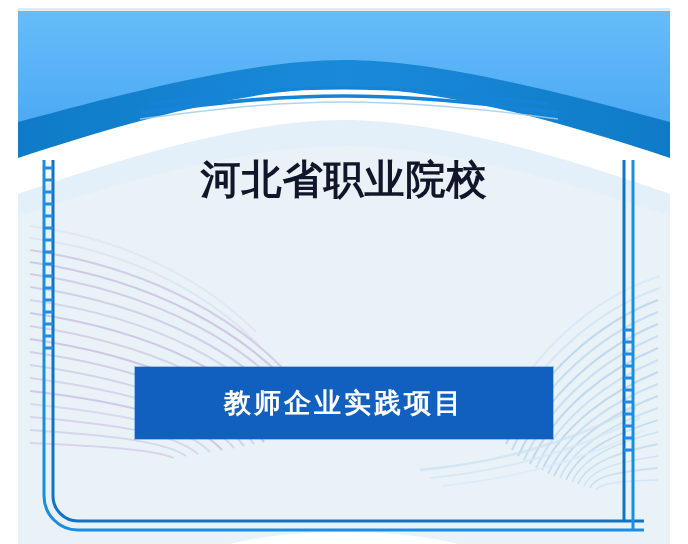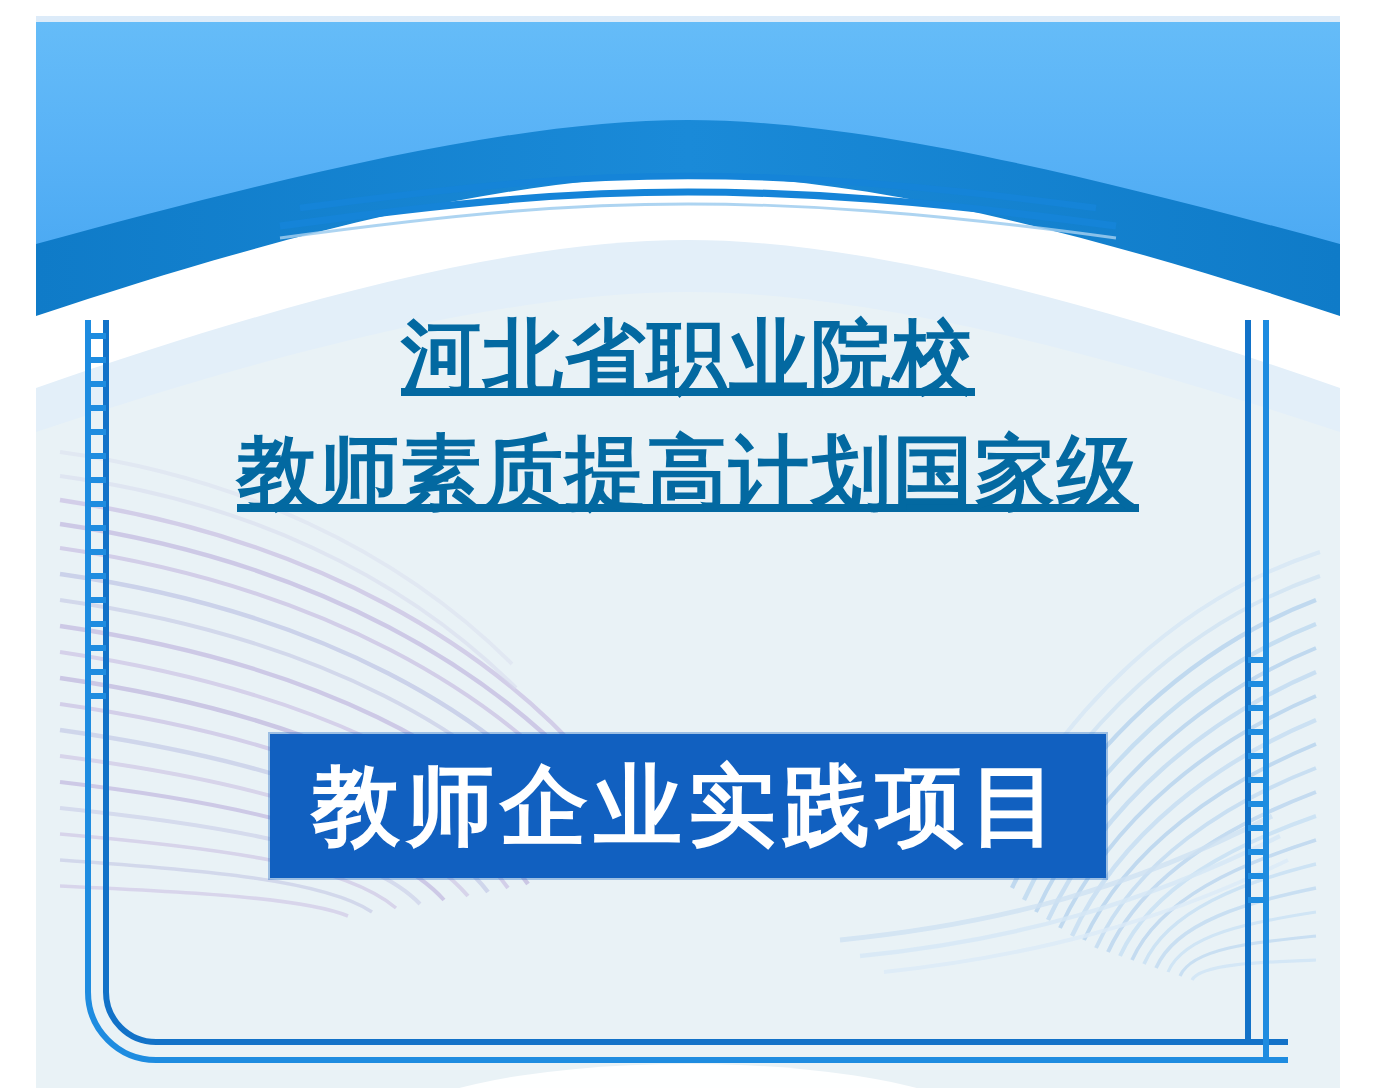--- a/index.html
+++ b/index.html
@@ -32,41 +32,40 @@
     width: 568px;
     text-align: center;
     z-index: 40;
   }
   .title-line {
     font-family: "Liberation Sans", "DejaVu Sans", sans-serif;
     font-weight: bold;
     font-size: 40px;
     line-height: 58px;
     letter-spacing: 1px;
-    color: #0369a1;
+    color: #0f172a;
     white-space: nowrap;
-    text-decoration: underline;
   }
   .banner-wrap {
     position: absolute;
     left: 135px;
     top: 367px;
     width: 418px;
     height: 72px;
     background: #1160c0;
     display: flex;
     align-items: center;
     justify-content: center;
     z-index: 40;
     box-shadow: 0 0 0 1px rgba(17,96,192,0.35);
   }
   .banner-text {
     font-family: "Liberation Sans", "DejaVu Sans", sans-serif;
     font-weight: bold;
-    font-size: 44px;
+    font-size: 27px;
     letter-spacing: 3px;
     color: #ffffff;
     white-space: nowrap;
   }
 </style>
 </head>
 <body>
 
 <div id="poster">
 
@@ -175,21 +174,20 @@
       <g opacity="0.8">
         <path d="M420,470 C500,462 566,444 636,408" fill="none" stroke="#cfe2f3" stroke-width="2.4"></path>
         <path d="M430,478 C508,470 572,452 640,418" fill="none" stroke="#d6e8f6" stroke-width="2.2"></path>
         <path d="M442,486 C516,478 578,462 644,430" fill="none" stroke="#dcebf8" stroke-width="2.0"></path>
       </g>
     </g>
   </svg>
 
   <div class="text-stack">
     <div class="title-line">河北省职业院校</div>
-    <div class="title-line">教师素质提高计划国家级</div>
   </div>
 
   <div class="banner-wrap">
     <span class="banner-text">教师企业实践项目</span>
   </div>
 
   <svg class="layer" id="svg-frame" viewBox="0 0 688 544" preserveAspectRatio="none">
 
     <path d="M44,160 L44,496 A34,34 0 0 0 78,530 L644,530" fill="none" stroke="#1e8ce0" stroke-width="3"></path>
     <path d="M53,160 L53,496 A25,25 0 0 0 78,521 L644,521" fill="none" stroke="#1272c8" stroke-width="3"></path>

